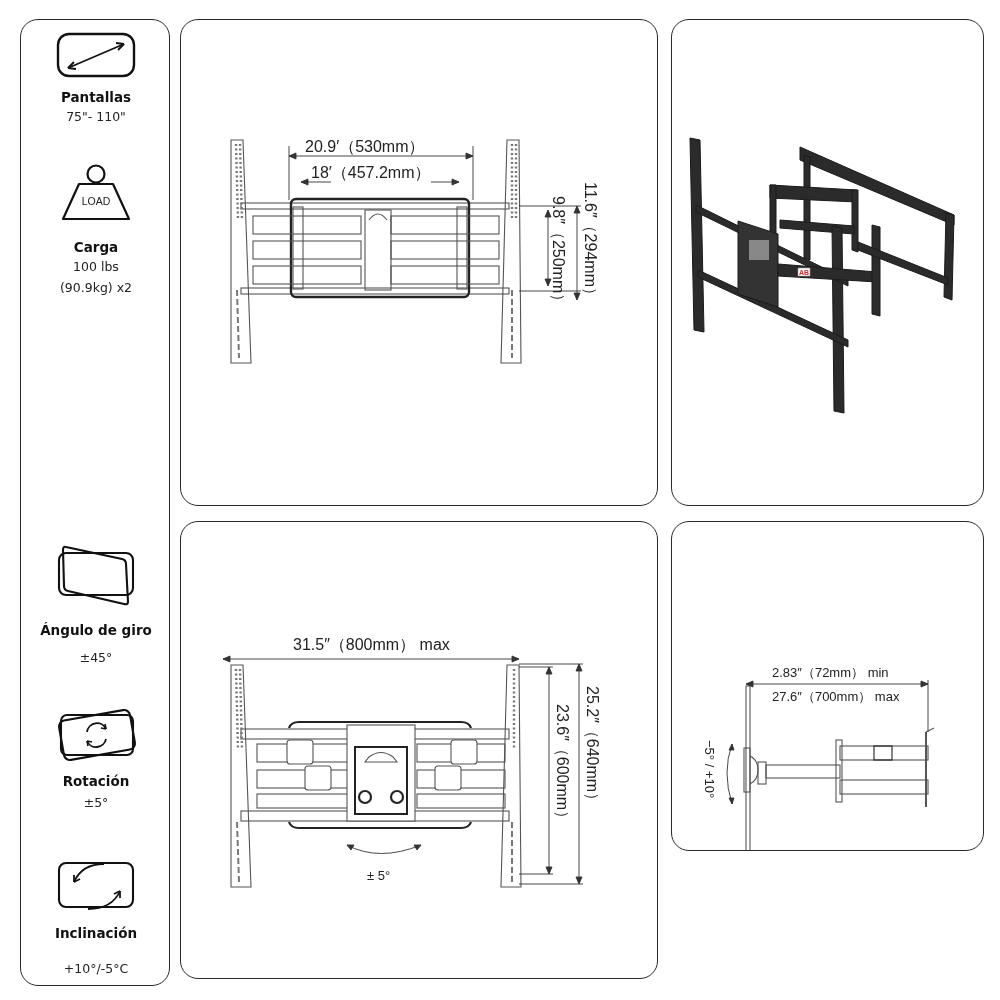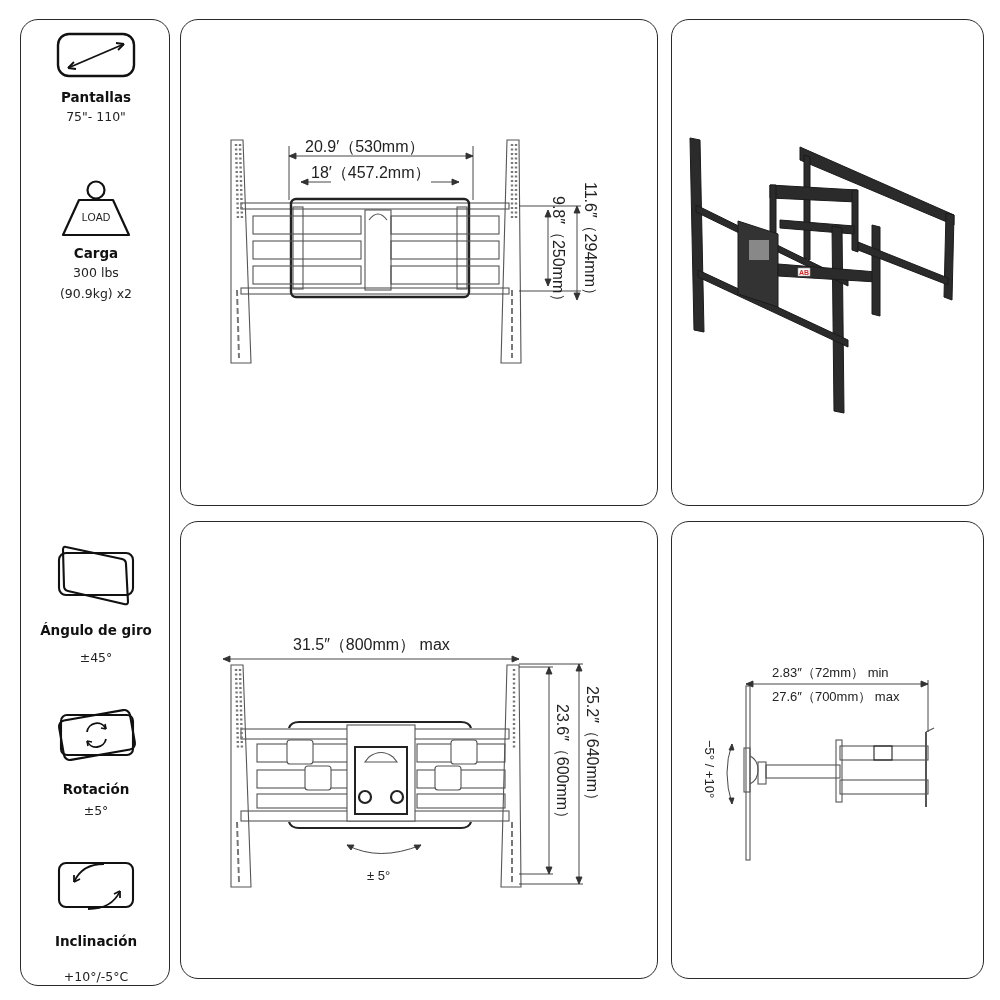--- a/index.html
+++ b/index.html
@@ -4,21 +4,21 @@
 <style>
   * { box-sizing: border-box; margin: 0; padding: 0; }
   html, body { width: 1000px; height: 1000px; background: #ffffff; overflow: hidden; }
   body { position: relative; font-family: "DejaVu Sans", "Liberation Sans", sans-serif; color: #1a1a1a; }
 
   .panel { position: absolute; border: 1.3px solid #2a2a2a; border-radius: 18px; background: #fff; overflow: hidden; }
   #sidebar { left: 20px; top: 19px; width: 150px; height: 967px; }
   #p-top-front { left: 180px; top: 19px; width: 478px; height: 487px; }
   #p-top-photo { left: 671px; top: 19px; width: 313px; height: 487px; }
   #p-bot-front { left: 180px; top: 521px; width: 478px; height: 458px; }
-  #p-bot-side { left: 671px; top: 521px; width: 313px; height: 458px; }
+  #p-bot-side { left: 671px; top: 521px; width: 313px; height: 330px; }
 
   .spec { position: absolute; left: 0; width: 150px; text-align: center; }
   .spec .icon { display: block; margin: 0 auto; }
   .spec .title { font-weight: bold; font-size: 13.5px; color: #111; margin-top: 10px; line-height: 18px; }
   .spec .val { font-size: 12.5px; color: #222; line-height: 21px; }
 
   svg text { font-family: "Liberation Sans", "DejaVu Sans", sans-serif; }
   .dim { font-size: 16px; fill: #222; }
   .dim-sm { font-size: 13px; fill: #222; }
 </style>
@@ -31,28 +31,28 @@
     <svg class="icon" width="80" height="46" viewBox="0 0 80 46">
       <rect x="2" y="2" width="76" height="42" rx="11" fill="none" stroke="#111" stroke-width="2.4"></rect>
       <line x1="12" y1="36" x2="68" y2="12" stroke="#111" stroke-width="1.8"></line>
       <path d="M12 36 l6 -6 M12 36 l8 1" stroke="#111" stroke-width="1.8" fill="none"></path>
       <path d="M68 12 l-8 -1 M68 12 l-6 6" stroke="#111" stroke-width="1.8" fill="none"></path>
     </svg>
     <div class="title">Pantallas</div>
     <div class="val">75"- 110"</div>
   </div>
 
-  <div class="spec" style="top:160px;">
+  <div class="spec" style="top:144px;">
     <svg class="icon" width="72" height="58" viewBox="0 0 72 58">
       <circle cx="36" cy="10" r="8.5" fill="none" stroke="#111" stroke-width="2.2"></circle>
       <path d="M19 20 L53 20 L69 55 L3 55 Z" fill="none" stroke="#111" stroke-width="2.2" stroke-linejoin="round"></path>
       <text x="36" y="41" text-anchor="middle" font-size="10.5" fill="#222">LOAD</text>
     </svg>
-    <div class="title" style="margin-top:6px">Carga</div>
-    <div class="val">300 lbs</div>
+    <div class="title" style="margin-top:16px">Carga</div>
+    <div class="val">100 lbs</div>
     <div class="val">(90.9kg) x2</div>
   </div>
 
 
   <div class="spec" style="top:525px;">
     <svg class="icon" width="80" height="62" viewBox="0 0 80 62">
       <rect x="3" y="8" width="74" height="42" rx="7" fill="none" stroke="#111" stroke-width="2.1"></rect>
       <path d="M10 2 L66 14 Q70 15 70 19 L72 57 Q72 60 68 59 L12 46 Q8 45 8 41 L7 5 Q7 1 10 2 Z" fill="none" stroke="#111" stroke-width="2.1"></path>
     </svg>
     <div class="title" style="margin-top:14px">Ángulo de giro</div>
@@ -61,33 +61,33 @@
 
   <div class="spec" style="top:688px;">
     <svg class="icon" width="84" height="56" viewBox="0 0 84 56">
       <rect x="7" y="7" width="72" height="40" rx="6" fill="none" stroke="#111" stroke-width="2.1"></rect>
       <rect x="7" y="7" width="72" height="40" rx="6" fill="none" stroke="#111" stroke-width="2.1" transform="rotate(-10 43 27)"></rect>
       <path d="M33 24 A10 10 0 0 1 52 21" fill="none" stroke="#111" stroke-width="1.8"></path>
       <path d="M52 31 A10 10 0 0 1 33 33" fill="none" stroke="#111" stroke-width="1.8"></path>
       <path d="M52 21 l-1 -5 M52 21 l-5 -1" stroke="#111" stroke-width="1.6"></path>
       <path d="M33 33 l1 5 M33 33 l5 1" stroke="#111" stroke-width="1.6"></path>
     </svg>
-    <div class="title" style="margin-top:16px">Rotación</div>
+    <div class="title" style="margin-top:8px">Rotación</div>
     <div class="val" style="margin-top:2px">±5°</div>
   </div>
 
   <div class="spec" style="top:840px;">
     <svg class="icon" width="80" height="52" viewBox="0 0 80 52">
       <rect x="3" y="3" width="74" height="44" rx="7" fill="none" stroke="#111" stroke-width="2.1"></rect>
       <path d="M48 4 Q26 4 18 22" fill="none" stroke="#111" stroke-width="1.8"></path>
       <path d="M18 22 l0 -7 M18 22 l6 -3" stroke="#111" stroke-width="1.8"></path>
       <path d="M32 49 Q56 49 64 31" fill="none" stroke="#111" stroke-width="1.8"></path>
       <path d="M64 31 l0 7 M64 31 l-6 3" stroke="#111" stroke-width="1.8"></path>
     </svg>
-    <div class="title" style="margin-top:20px">Inclinación</div>
+    <div class="title" style="margin-top:12px">Inclinación</div>
     <div class="val" style="margin-top:16px">+10°/-5°C</div>
   </div>
 </div>
 
 <div id="p-top-front" class="panel">
   <svg width="478" height="487" viewBox="0 0 478 487" style="position:absolute;left:0;top:0">
     <g stroke="#555" fill="none" stroke-width="1.1">
 
       <path d="M50 120 L62 120 L70 343 L50 343 Z"></path>
 

